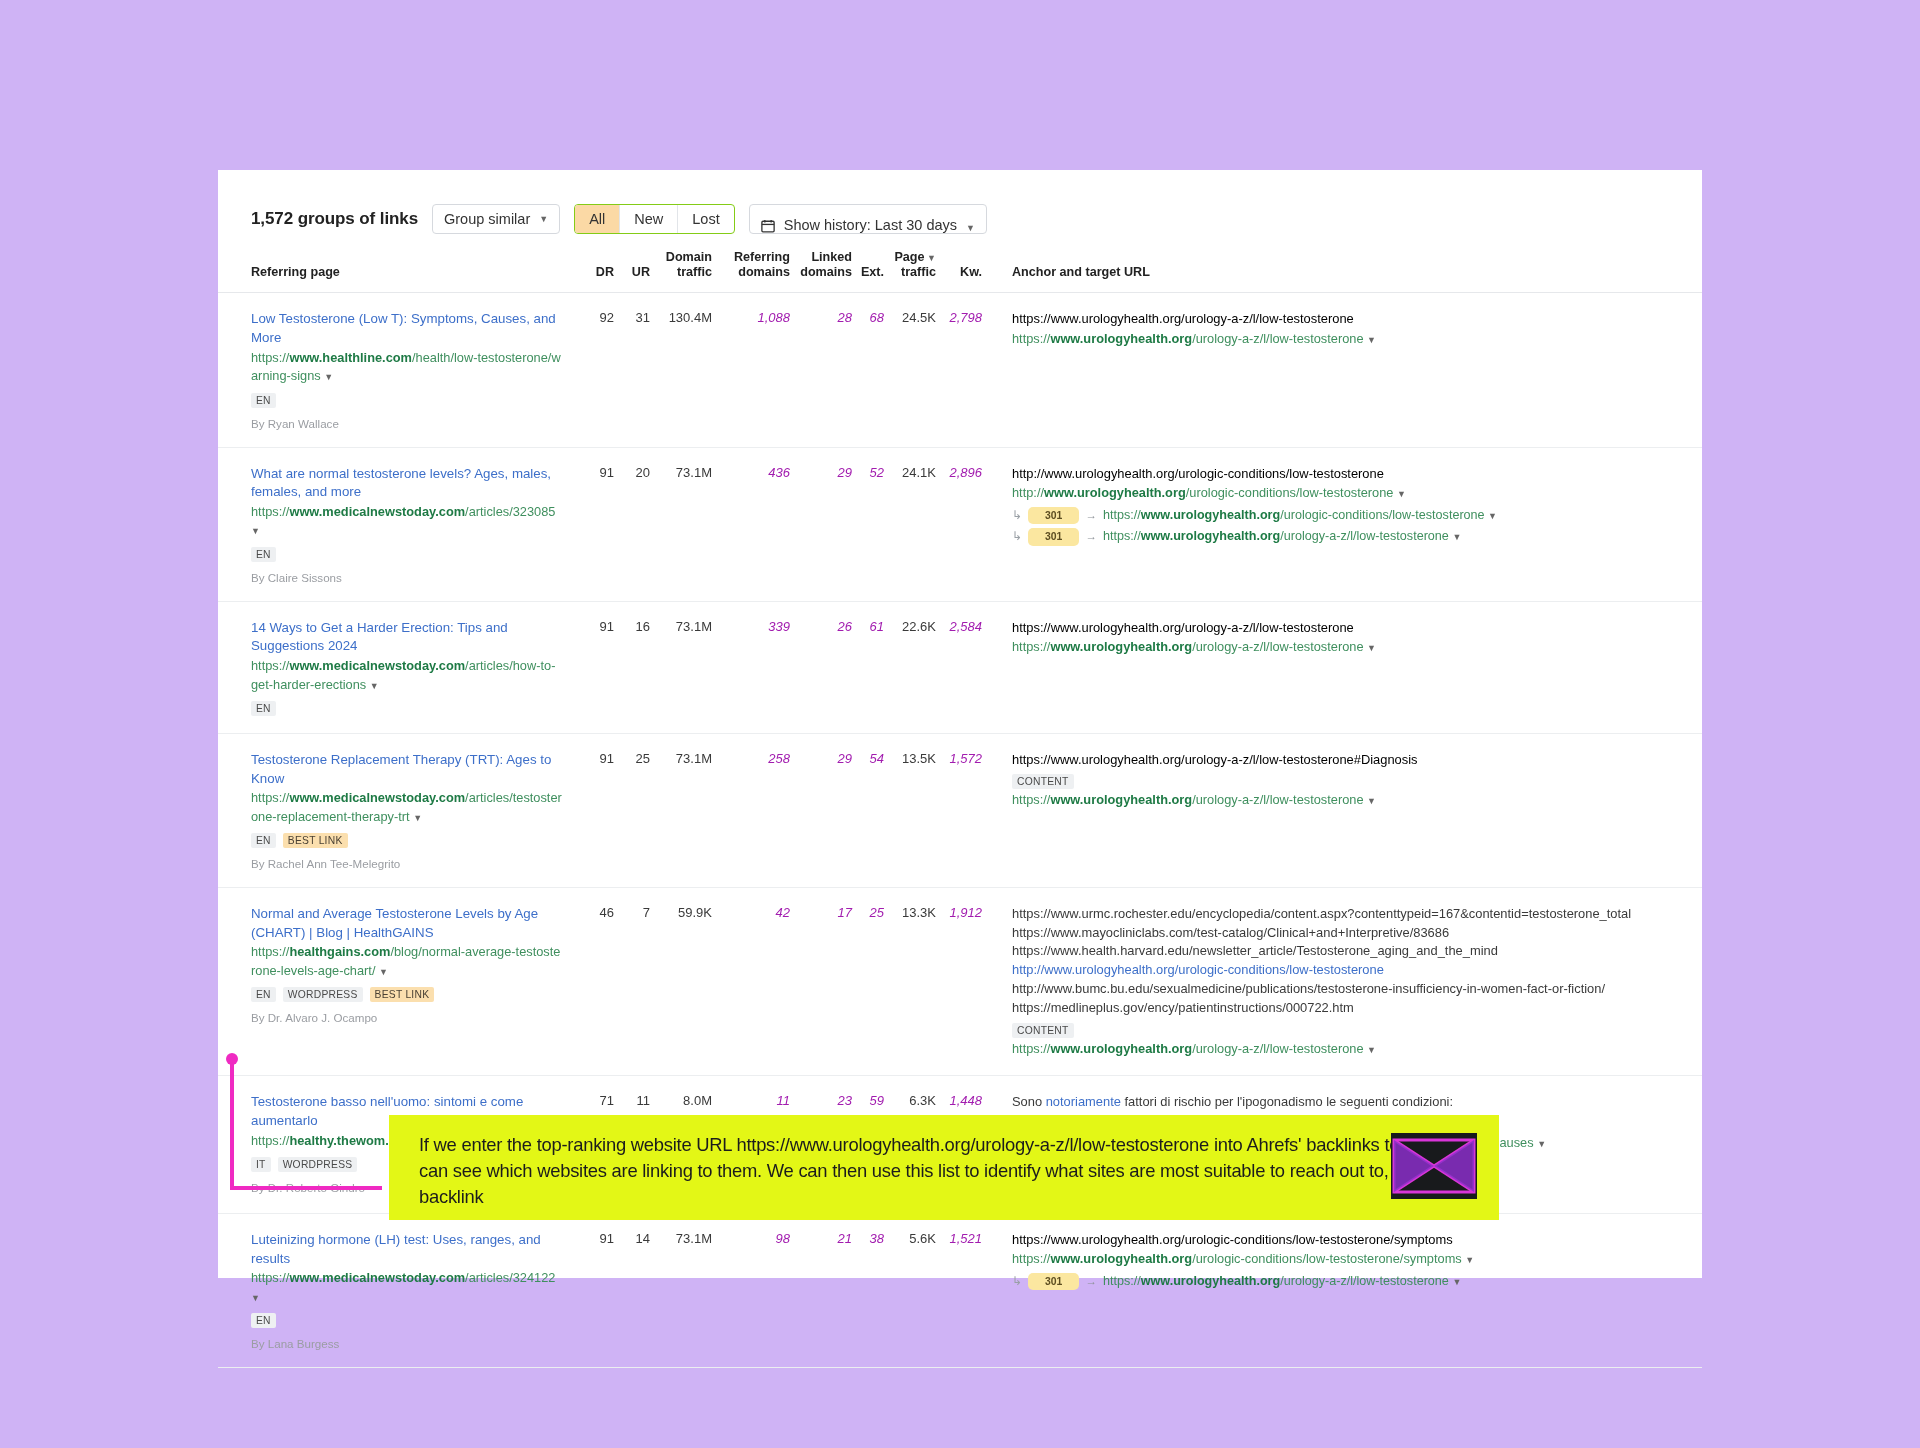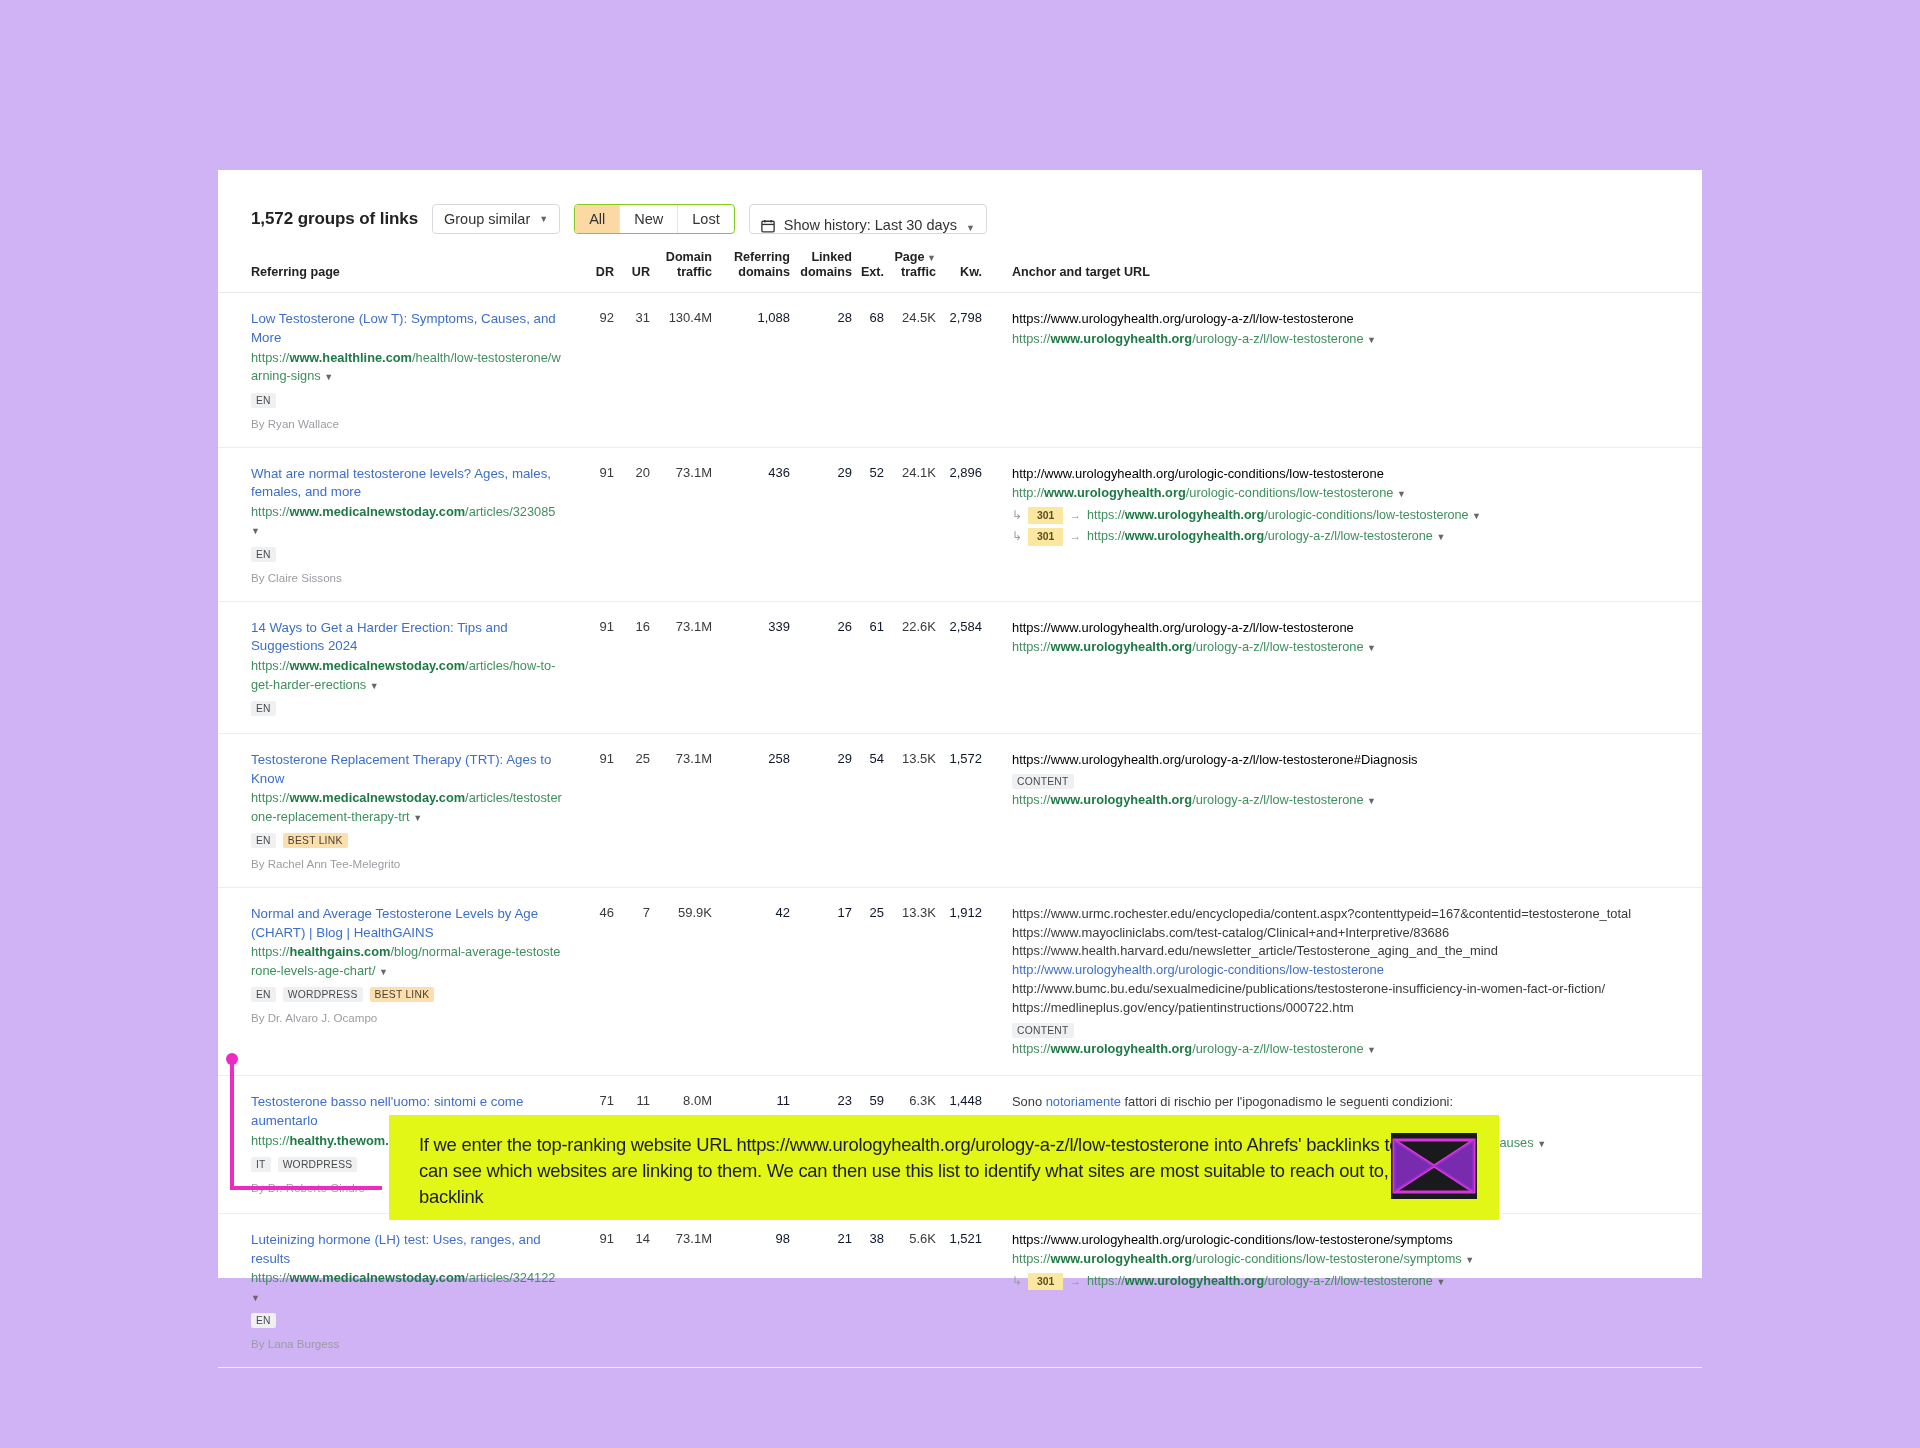--- a/index.html
+++ b/index.html
@@ -81,21 +81,21 @@
   .col-anchor { width: auto; }
 
   .tbl tbody td {
     vertical-align: top;
     padding-top: 17px; padding-bottom: 17px;
     border-bottom: 1px solid #eceef0;
     font-size: 13px; color: #3a3a3a;
   }
   .cell-ref { padding-left: 33px; padding-right: 16px; }
   .cell-num { text-align: right; padding-right: 0; white-space: nowrap; font-size: 13px; }
-  .cell-num.link { color: #0f172a; }
+  .cell-num.link { color: #a21caf; font-style: italic; }
   .cell-anchor { padding-left: 30px; padding-right: 20px; }
 
   
   .rp-title {
     color: #3d6fc9; font-size: 13.3px; line-height: 1.42;
     text-decoration: none; display: block; cursor: pointer;
   }
   .rp-url {
     font-size: 12.8px; line-height: 1.42; color: #3f8f5e;
     word-break: break-all; margin-top: 1px;
@@ -118,21 +118,21 @@
   .an-url { font-size: 12.8px; line-height: 1.46; color: #3f8f5e; word-break: break-all; margin-top: 1px; }
   .an-url b { color: #1e7a45; font-weight: bold; }
   .an-badge-row { margin-top: 4px; margin-bottom: 2px; }
   .redirect-row {
     display: flex; align-items: baseline; gap: 6px; margin-top: 3px;
     font-size: 12.6px; line-height: 1.45;
   }
   .arrow-hook { color: #9aa0a6; font-size: 12px; }
   .chip-301 {
     background: #fbe7a0; color: #5d4e21; font-size: 10.4px; font-weight: bold;
-    padding: 1px 9px; border-radius: 0; white-space: nowrap;
+    padding: 1px 17px; border-radius: 5px; white-space: nowrap;
   }
   .arrow-to { color: #8c9196; font-size: 11.5px; }
   .redirect-url { color: #3f8f5e; word-break: break-all; }
   .redirect-url b { color: #1e7a45; font-weight: bold; }
   .links-count { color: #3d6fc9; font-size: 12.7px; }
 
   
   .callout {
     position: absolute;
     left: 389px; top: 1115px;

